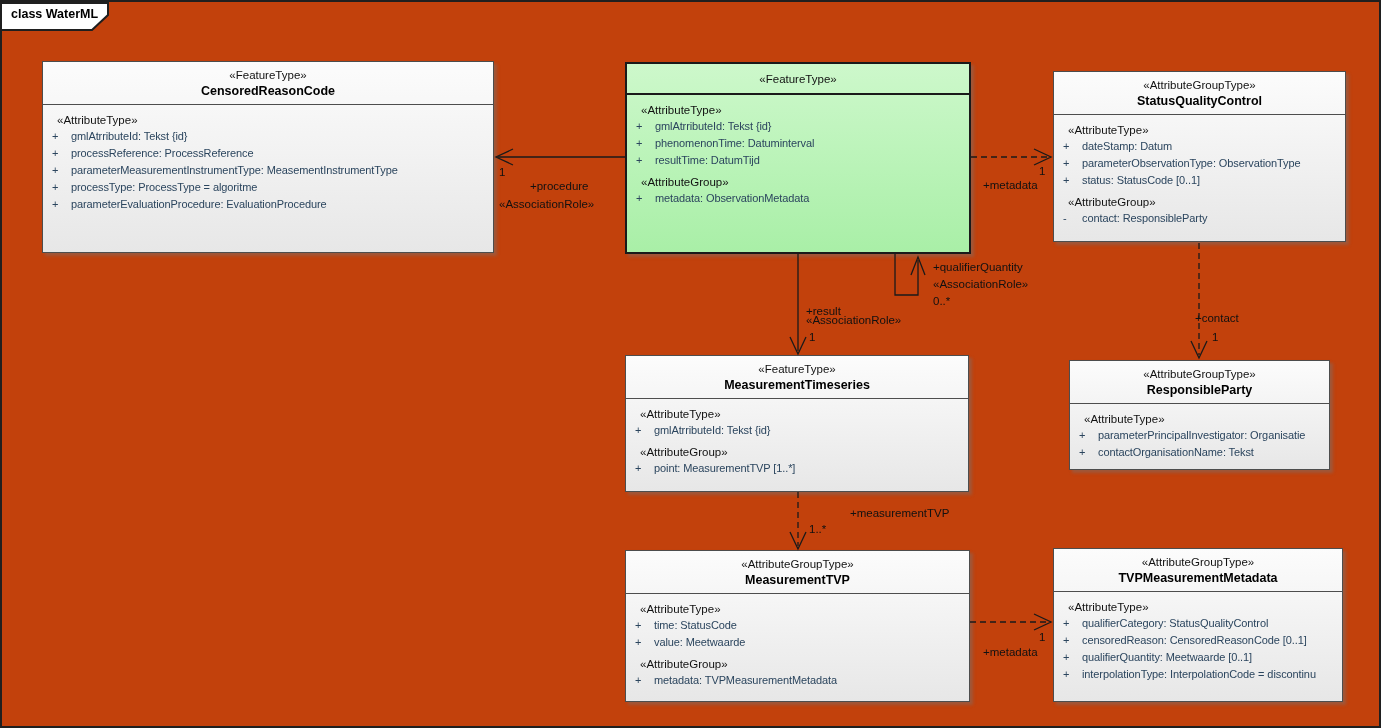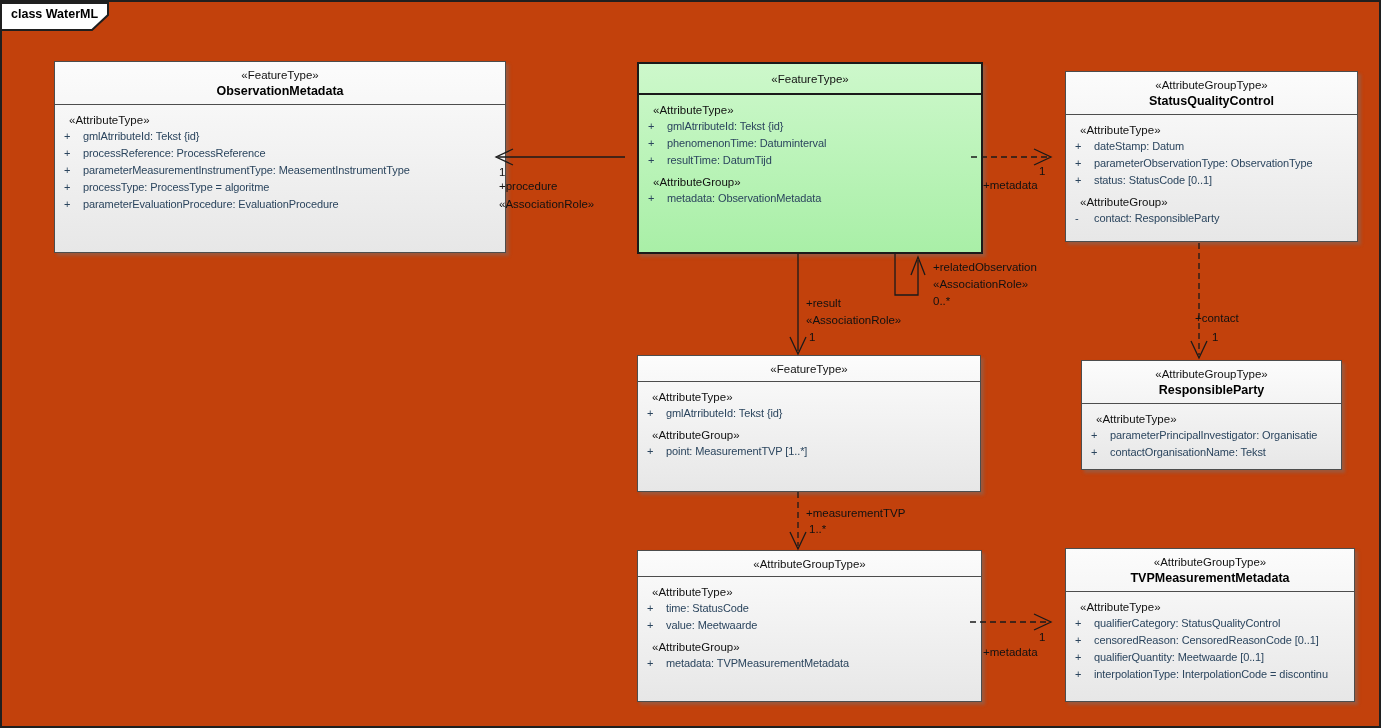--- a/index.html
+++ b/index.html
@@ -19,21 +19,20 @@
     font-size:12.5px;font-weight:bold;color:#000;
   }
   
   .uml-class{
     position:absolute;
     border:1px solid #4d4d4d;
     background:linear-gradient(180deg,#fcfcfc 0%,#e7e7e7 100%);
     box-shadow:3px 3px 3px rgba(115,115,115,0.45);
     box-sizing:border-box;
     z-index:2;
-    margin-left:12px;
   }
   .uml-class.highlight{
     border:2px solid #1a1a1a;
     background:linear-gradient(180deg,#cdf8cb 0%,#a9efa7 100%);
   }
   .hdr{
     text-align:center;
     padding:7px 4px 6px 4px;
     border-bottom:1px solid #4d4d4d;
   }
@@ -104,47 +103,47 @@
       <polyline points="788,530 796,547 804,530"></polyline>
     </g>
 
     <g>
       <line class="dashed" x1="968" y1="620" x2="1046" y2="620"></line>
       <polyline points="1032,612 1049,620 1032,628"></polyline>
     </g>
   </svg>
 
   <div class="clabel" style="left:497px;top:164px;">1</div>
-  <div class="clabel" style="left:497px;top:178px;">+procedure</div>
+  <div class="clabel" style="left:497px;top:178px;padding-left:31px;">+procedure</div>
   <div class="clabel" style="left:497px;top:196px;">«AssociationRole»</div>
 
   <div class="clabel" style="left:1037px;top:163px;">1</div>
   <div class="clabel" style="left:981px;top:177px;">+metadata</div>
 
-  <div class="clabel" style="left:804px;top:295px;">+result</div>
+  <div class="clabel" style="left:804px;top:303px;">+result</div>
   <div class="clabel" style="left:804px;top:312px;">«AssociationRole»</div>
   <div class="clabel" style="left:807px;top:329px;">1</div>
 
-  <div class="clabel" style="left:931px;top:259px;">+relatedObservation</div>
+  <div class="clabel" style="left:931px;top:259px;">+qualifierQuantity</div>
   <div class="clabel" style="left:931px;top:276px;">«AssociationRole»</div>
   <div class="clabel" style="left:931px;top:293px;">0..*</div>
 
   <div class="clabel" style="left:1193px;top:310px;">+contact</div>
   <div class="clabel" style="left:1210px;top:329px;">1</div>
 
-  <div class="clabel" style="left:804px;top:505px;">+measurementTVP</div>
+  <div class="clabel" style="left:848px;top:505px;">+measurementTVP</div>
   <div class="clabel" style="left:807px;top:521px;">1..*</div>
 
   <div class="clabel" style="left:1037px;top:629px;">1</div>
   <div class="clabel" style="left:981px;top:644px;">+metadata</div>
 
   <div class="uml-class" style="left:40px;top:59px;width:452px;height:192px;">
     <div class="hdr">
       <div class="stereotype">«FeatureType»</div>
-      <div class="cname">ObservationMetadata</div>
+      <div class="cname">CensoredReasonCode</div>
     </div>
     <div class="cbody">
       <div class="sec">«AttributeType»</div>
       <div class="row"><span class="vis">+</span><span>gmlAtrributeId: Tekst {id}</span></div>
       <div class="row"><span class="vis">+</span><span>processReference: ProcessReference</span></div>
       <div class="row"><span class="vis">+</span><span>parameterMeasurementInstrumentType: MeasementInstrumentType</span></div>
       <div class="row"><span class="vis">+</span></div>
       <div class="row"><span class="vis">+</span><span>processType: ProcessType = algoritme</span></div>
       <div class="row"><span class="vis">+</span><span>parameterEvaluationProcedure: EvaluationProcedure</span></div>
     </div>
@@ -175,20 +174,21 @@
       <div class="row"><span class="vis">+</span><span>parameterObservationType: ObservationType</span></div>
       <div class="row"><span class="vis">+</span><span>status: StatusCode [0..1]</span></div>
       <div class="sec">«AttributeGroup»</div>
       <div class="row"><span class="vis">-</span><span>contact: ResponsibleParty</span></div>
     </div>
   </div>
 
   <div class="uml-class" style="left:623px;top:353px;width:344px;height:137px;">
     <div class="hdr">
       <div class="stereotype">«FeatureType»</div>
+      <div class="cname">MeasurementTimeseries</div>
     </div>
     <div class="cbody">
       <div class="sec">«AttributeType»</div>
       <div class="row"><span class="vis">+</span><span>gmlAtrributeId: Tekst {id}</span></div>
       <div class="sec">«AttributeGroup»</div>
       <div class="row"><span class="vis">+</span><span>point: MeasurementTVP [1..*]</span></div>
     </div>
   </div>
 
   <div class="uml-class" style="left:1067px;top:358px;width:261px;height:110px;">
@@ -199,20 +199,21 @@
     <div class="cbody">
       <div class="sec">«AttributeType»</div>
       <div class="row"><span class="vis">+</span><span>parameterPrincipalInvestigator: Organisatie</span></div>
       <div class="row"><span class="vis">+</span><span>contactOrganisationName: Tekst</span></div>
     </div>
   </div>
 
   <div class="uml-class" style="left:623px;top:548px;width:345px;height:152px;">
     <div class="hdr">
       <div class="stereotype">«AttributeGroupType»</div>
+      <div class="cname">MeasurementTVP</div>
     </div>
     <div class="cbody">
       <div class="sec">«AttributeType»</div>
       <div class="row"><span class="vis">+</span><span>time: StatusCode</span></div>
       <div class="row"><span class="vis">+</span><span>value: Meetwaarde</span></div>
       <div class="sec">«AttributeGroup»</div>
       <div class="row"><span class="vis">+</span><span>metadata: TVPMeasurementMetadata</span></div>
     </div>
   </div>
 

